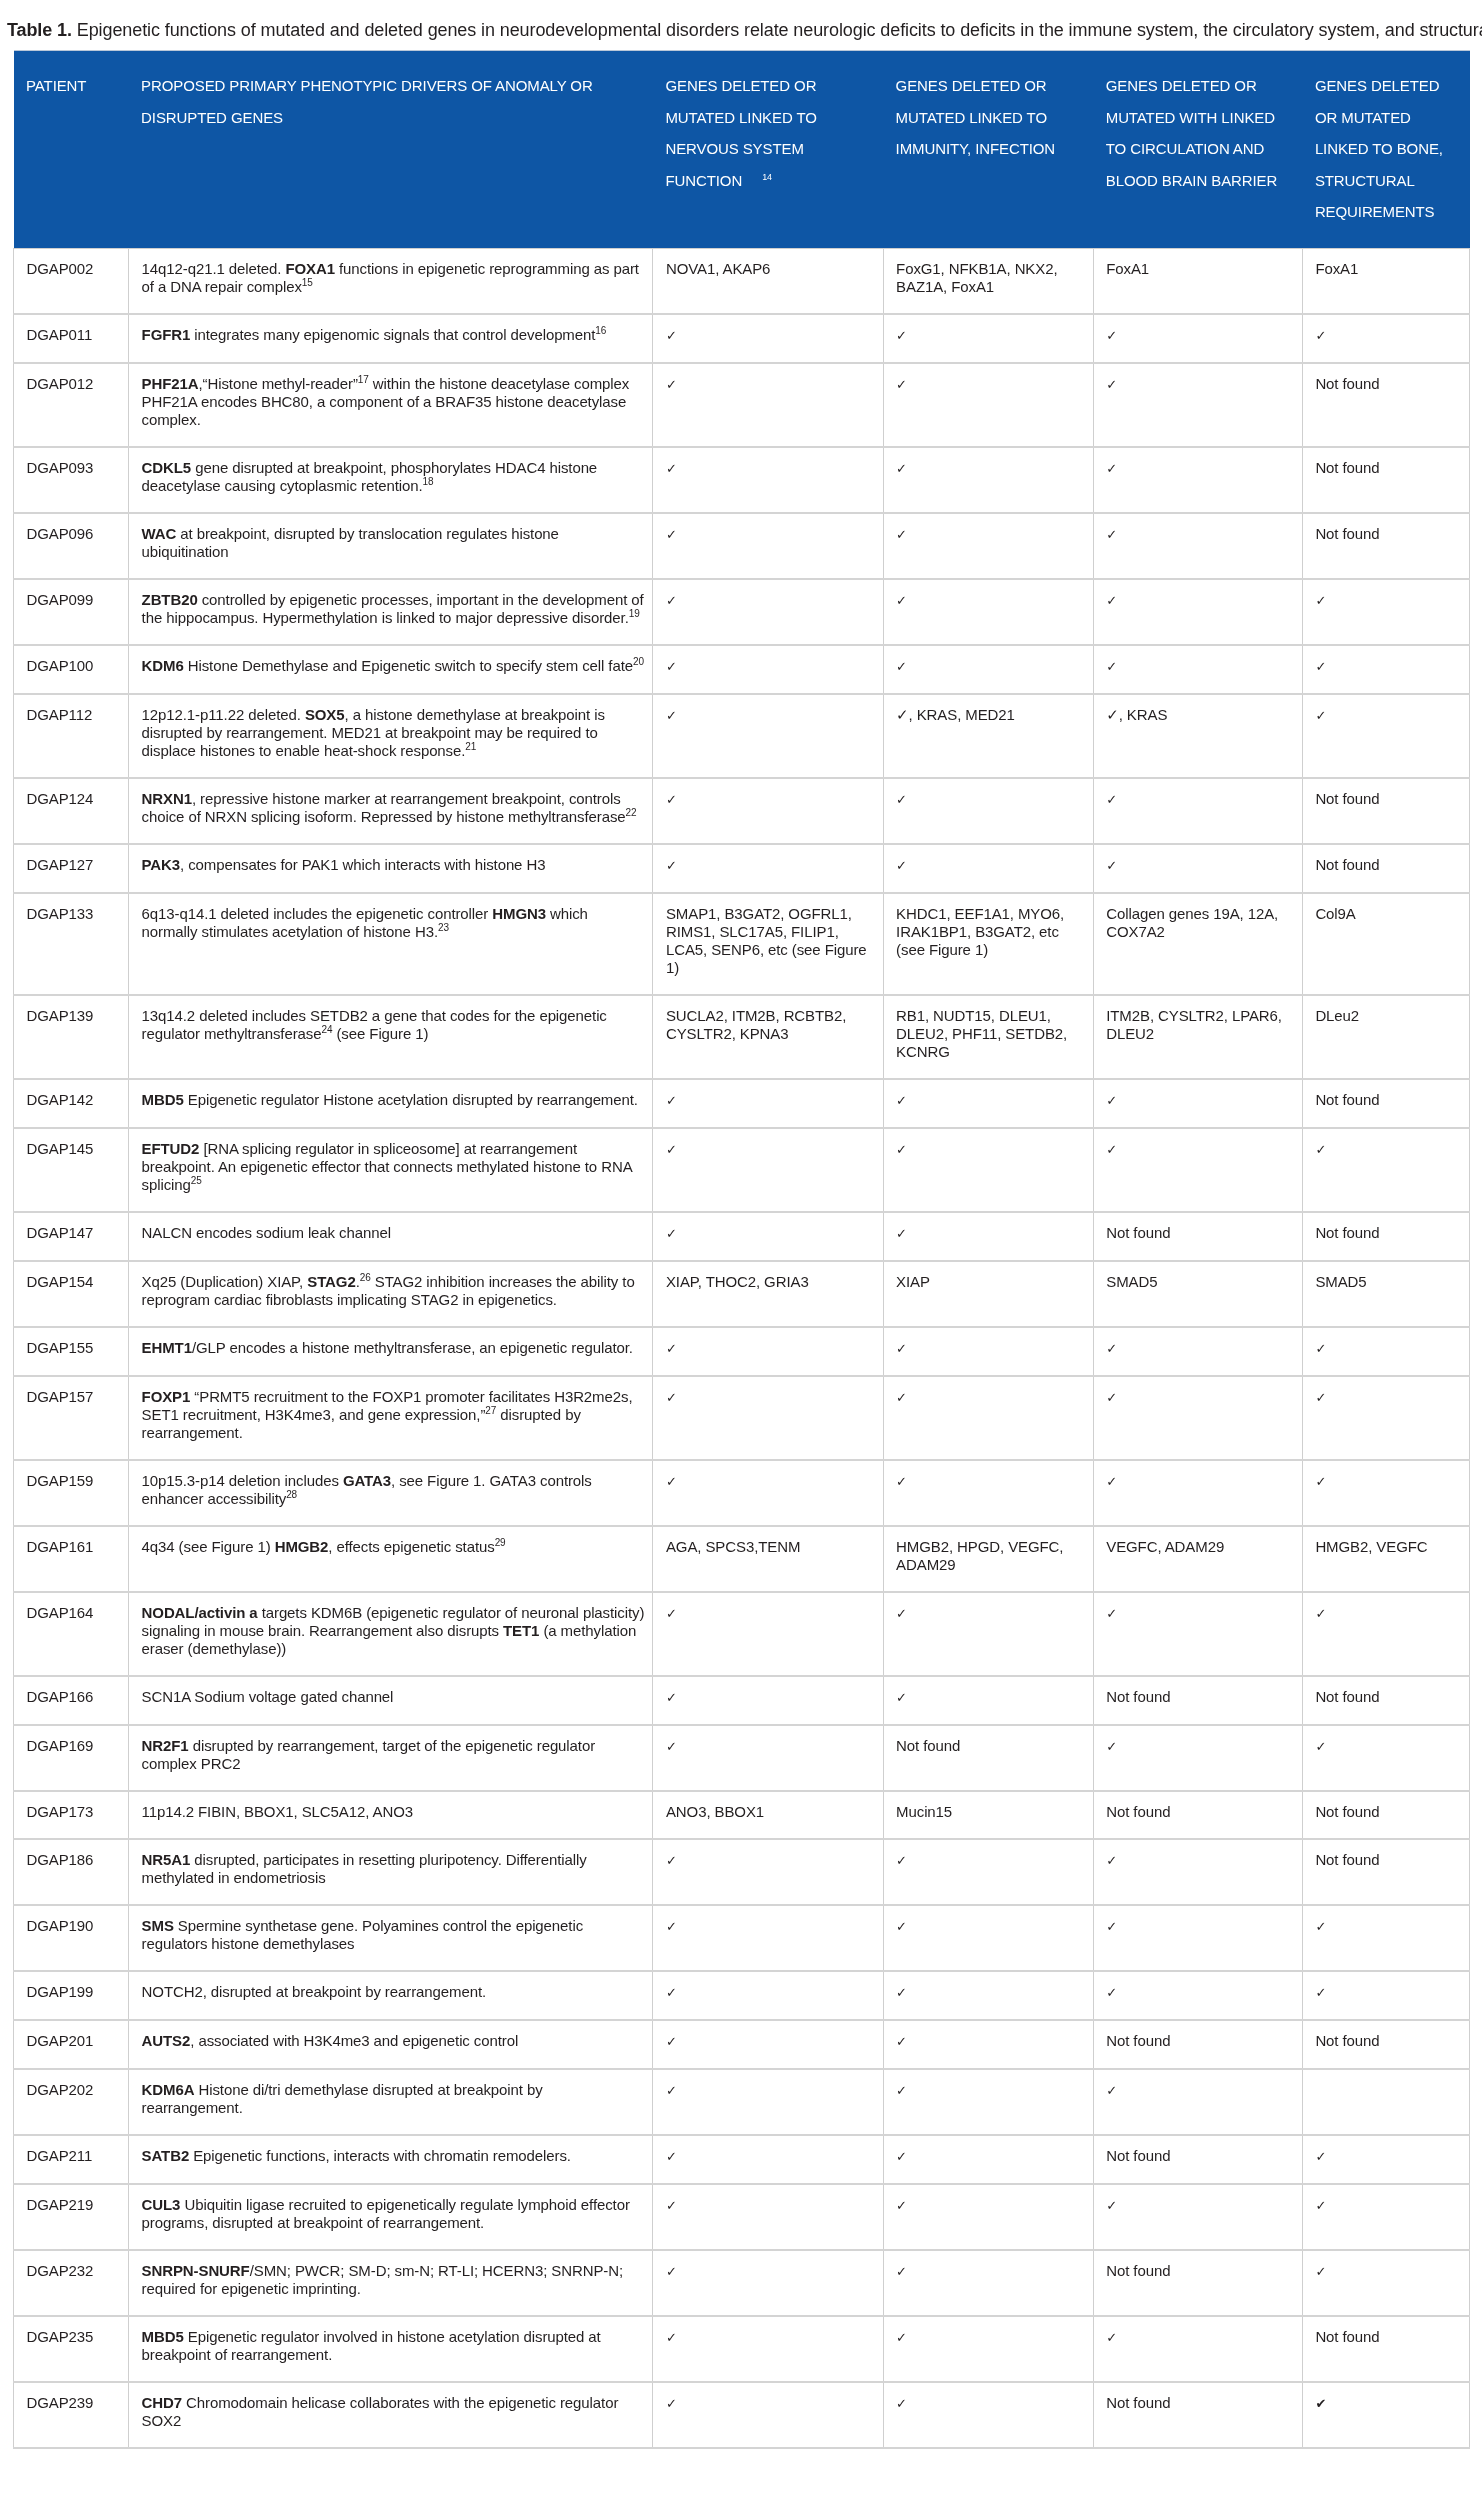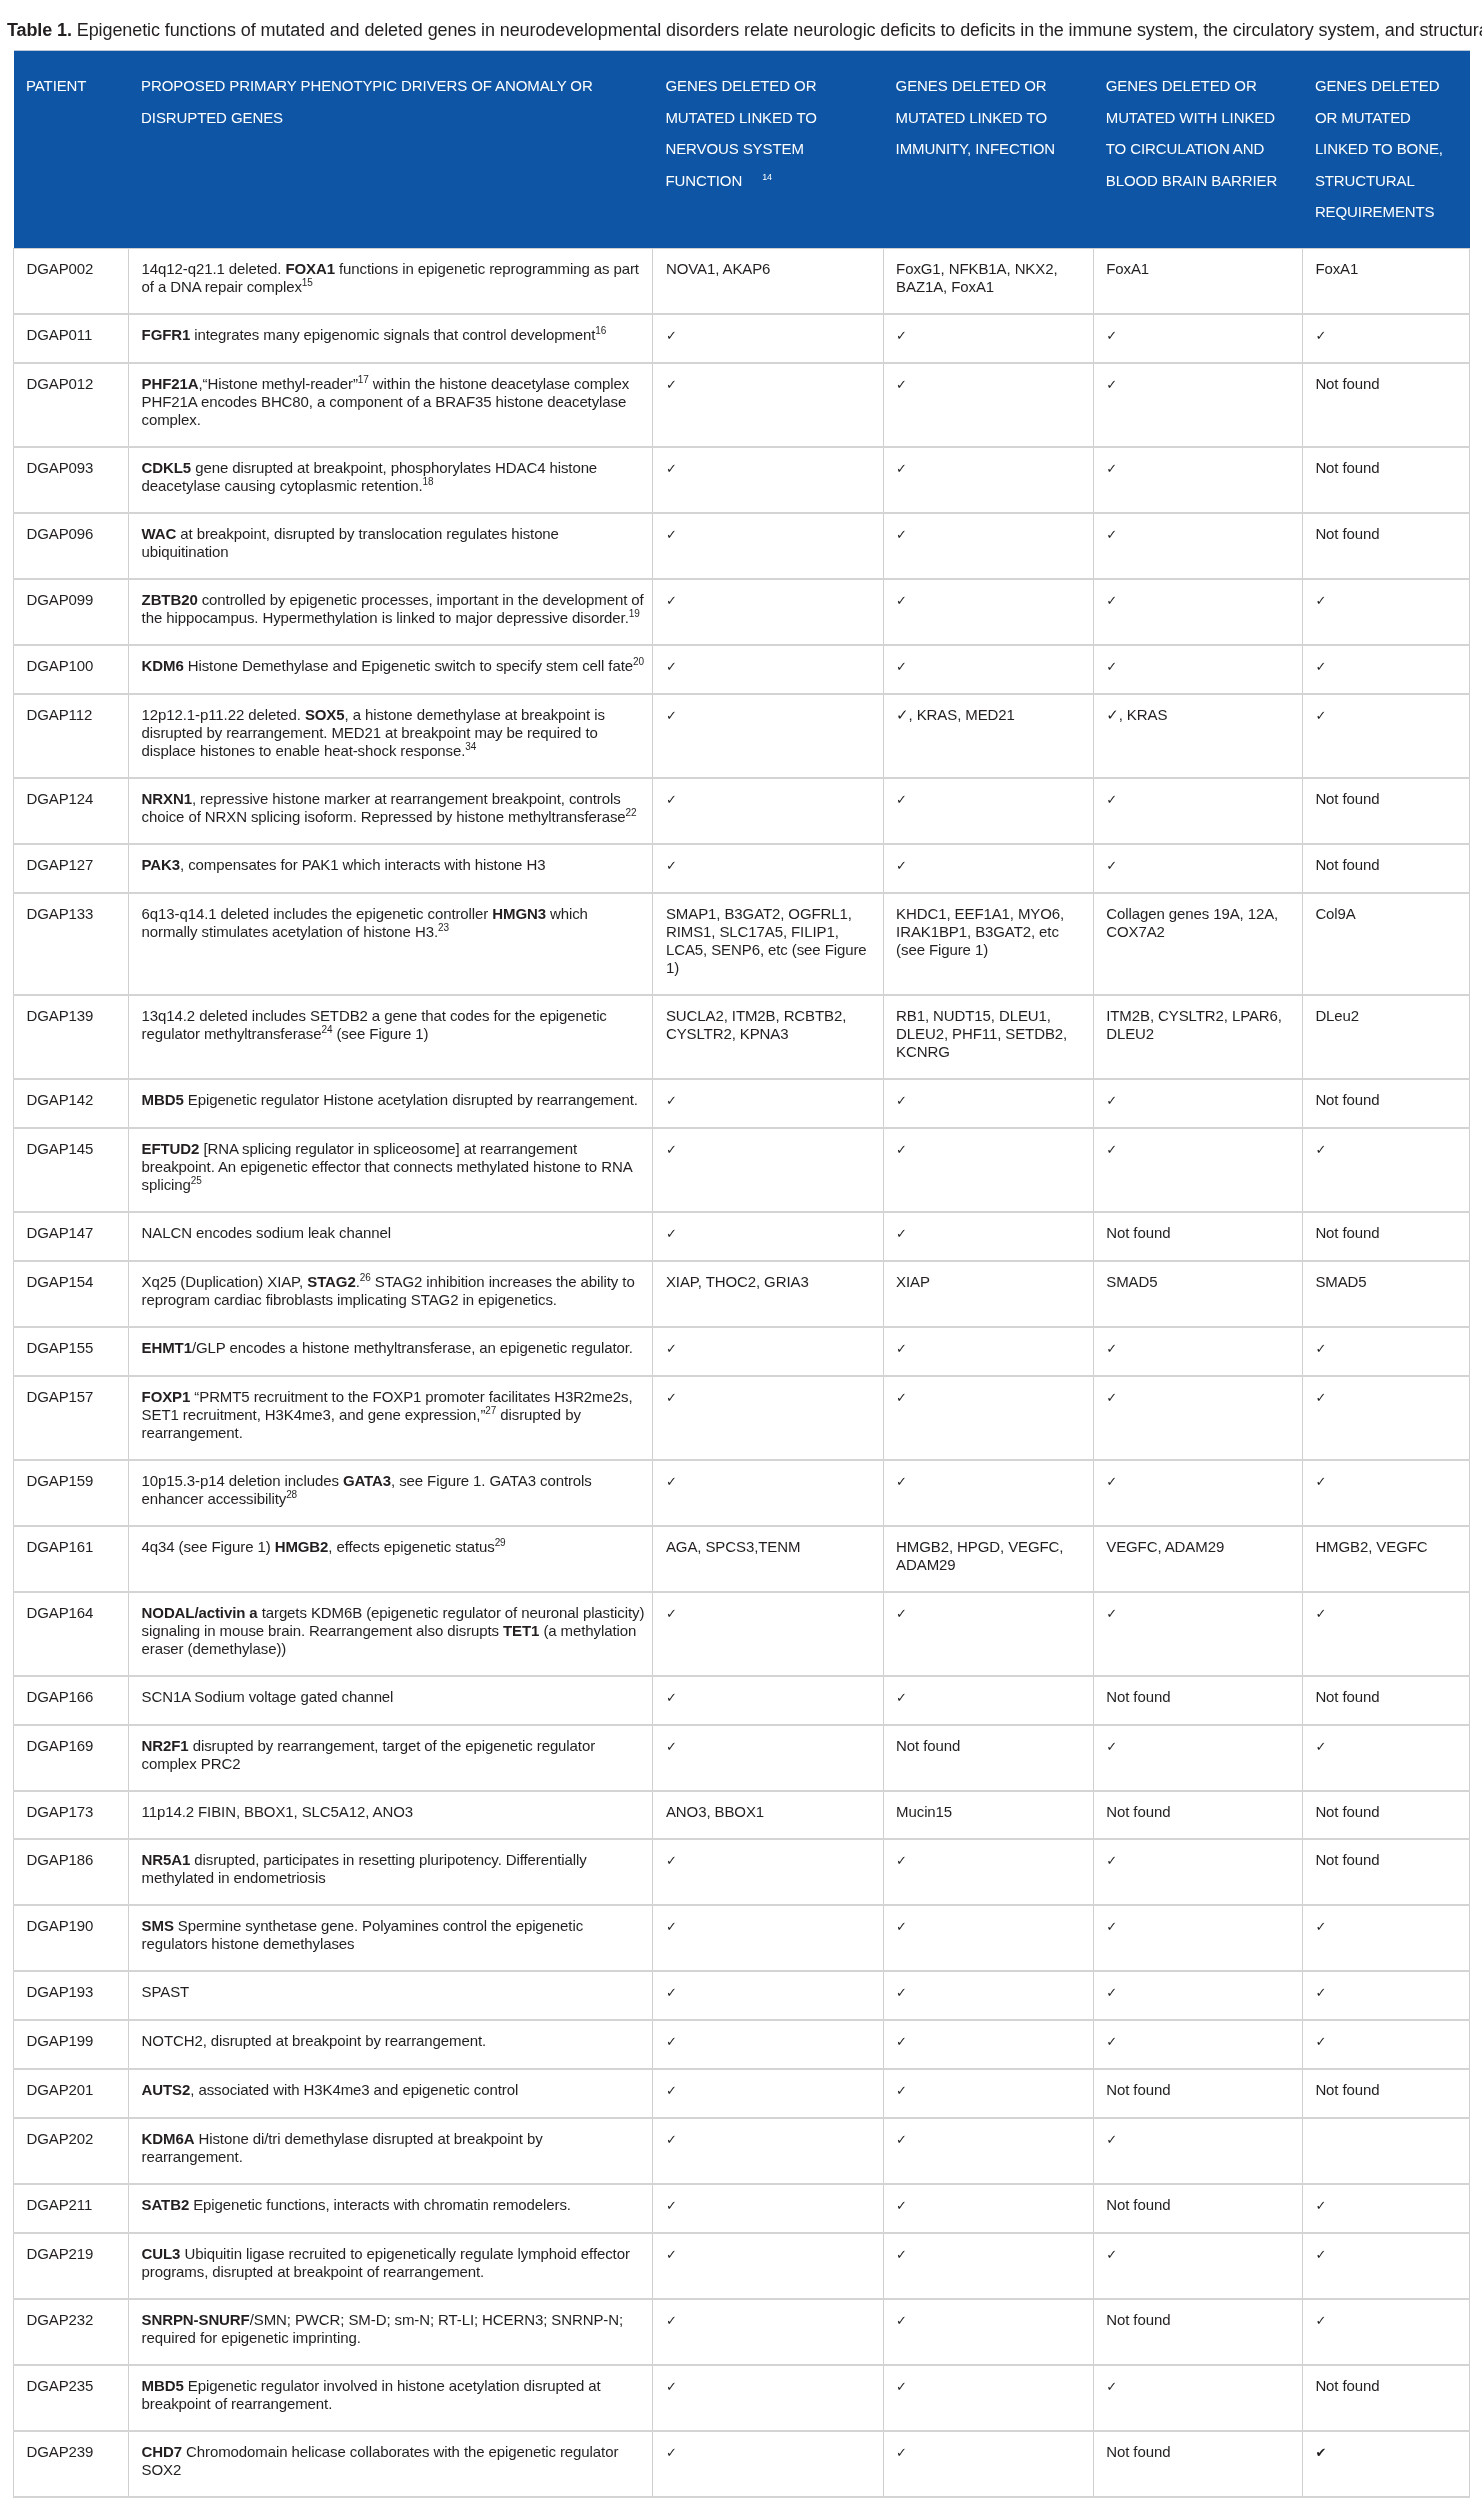--- a/index.html
+++ b/index.html
@@ -97,21 +97,21 @@
       <tr>
     <td><span>DGAP100</span></td>
     <td><b>KDM6</b><span> Histone Demethylase and Epigenetic switch to specify stem cell fate</span><sup>20</sup></td>
     <td><span class="check">✓</span></td>
     <td><span class="check">✓</span></td>
     <td><span class="check">✓</span></td>
     <td><span class="check">✓</span></td>
   </tr>
       <tr>
     <td><span>DGAP112</span></td>
-    <td><span>12p12.1-p11.22 deleted. </span><b>SOX5</b><span>, a histone demethylase at breakpoint is disrupted by rearrangement. MED21 at breakpoint may be required to displace histones to enable heat-shock response.</span><sup>34</sup></td>
+    <td><span>12p12.1-p11.22 deleted. </span><b>SOX5</b><span>, a histone demethylase at breakpoint is disrupted by rearrangement. MED21 at breakpoint may be required to displace histones to enable heat-shock response.</span><sup>21</sup></td>
     <td><span class="check">✓</span></td>
     <td><span>✓, KRAS, MED21</span></td>
     <td><span>✓, KRAS</span></td>
     <td><span class="check">✓</span></td>
   </tr>
       <tr>
     <td><span>DGAP124</span></td>
     <td><b>NRXN1</b><span>, repressive histone marker at rearrangement breakpoint, controls choice of NRXN splicing isoform. Repressed by histone methyltransferase</span><sup>22</sup></td>
     <td><span class="check">✓</span></td>
     <td><span class="check">✓</span></td>
@@ -248,28 +248,20 @@
   </tr>
       <tr>
     <td><span>DGAP190</span></td>
     <td><b>SMS</b><span> Spermine synthetase gene. Polyamines control the epigenetic regulators histone demethylases</span></td>
     <td><span class="check">✓</span></td>
     <td><span class="check">✓</span></td>
     <td><span class="check">✓</span></td>
     <td><span class="check">✓</span></td>
   </tr>
       <tr>
-    <td><span>DGAP193</span></td>
-    <td><span>SPAST</span></td>
-    <td><span class="check">✓</span></td>
-    <td><span class="check">✓</span></td>
-    <td><span class="check">✓</span></td>
-    <td><span class="check">✓</span></td>
-  </tr>
-      <tr>
     <td><span>DGAP199</span></td>
     <td><span>NOTCH2, disrupted at breakpoint by rearrangement.</span></td>
     <td><span class="check">✓</span></td>
     <td><span class="check">✓</span></td>
     <td><span class="check">✓</span></td>
     <td><span class="check">✓</span></td>
   </tr>
       <tr>
     <td><span>DGAP201</span></td>
     <td><b>AUTS2</b><span>, associated with H3K4me3 and epigenetic control</span></td>

